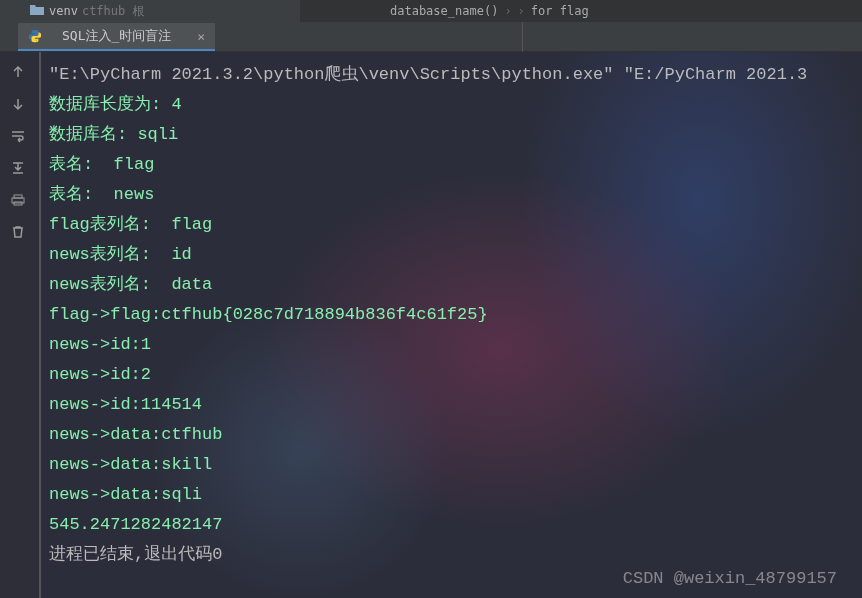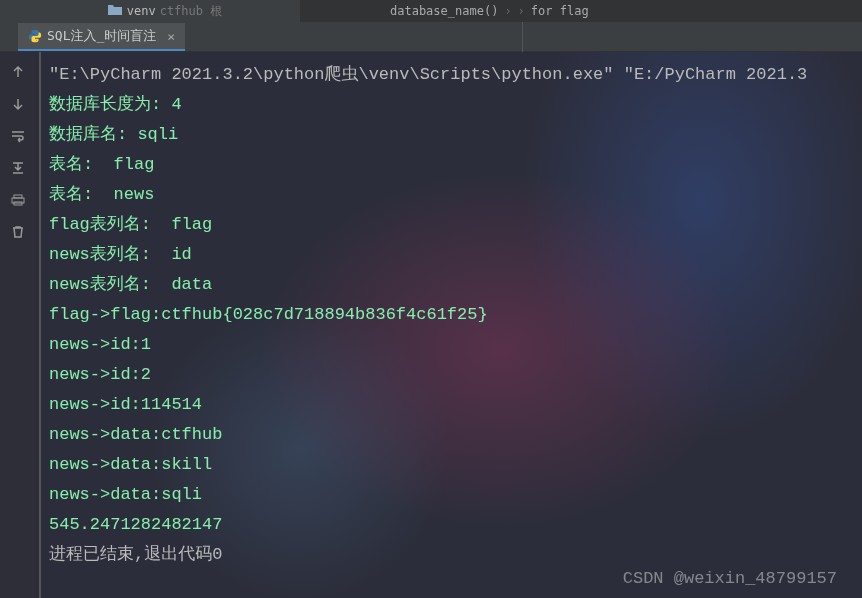--- a/index.html
+++ b/index.html
@@ -28,21 +28,20 @@
     }
     .project-panel {
       width: 300px;
       background: #3c3f41;
       display: flex;
       align-items: center;
       padding-left: 30px;
       color: #bbb;
       font-size: 12px;
       overflow: hidden;
-      justify-content: center;
     }
     .folder-icon { color: #8aa7c4; margin-right: 5px; }
     .lib-text { color: #777; margin-left: 4px; }
     .breadcrumb {
       flex: 1;
       display: flex;
       align-items: center;
       background: #313335;
       color: #999;
       font-size: 12px;
@@ -63,21 +62,21 @@
       border-bottom: 1px solid #323232;
     }
     .tab {
       height: 28px;
       background: #4e5254;
       border-bottom: 2px solid #4a88c7;
       display: flex;
       align-items: center;
       padding: 12px 10px;
       margin-left: 18px;
-      gap: 5px;
+      gap: 20px;
       font-size: 13px;
       color: #ccc;
     }
     .py-icon {
       width: 14px; height: 14px;
       display: inline-flex;
     }
     .close-x { color: #aaa; font-size: 13px; margin-left: 6px; cursor: pointer; }
     .editor-vert-sep {
       position: absolute;

